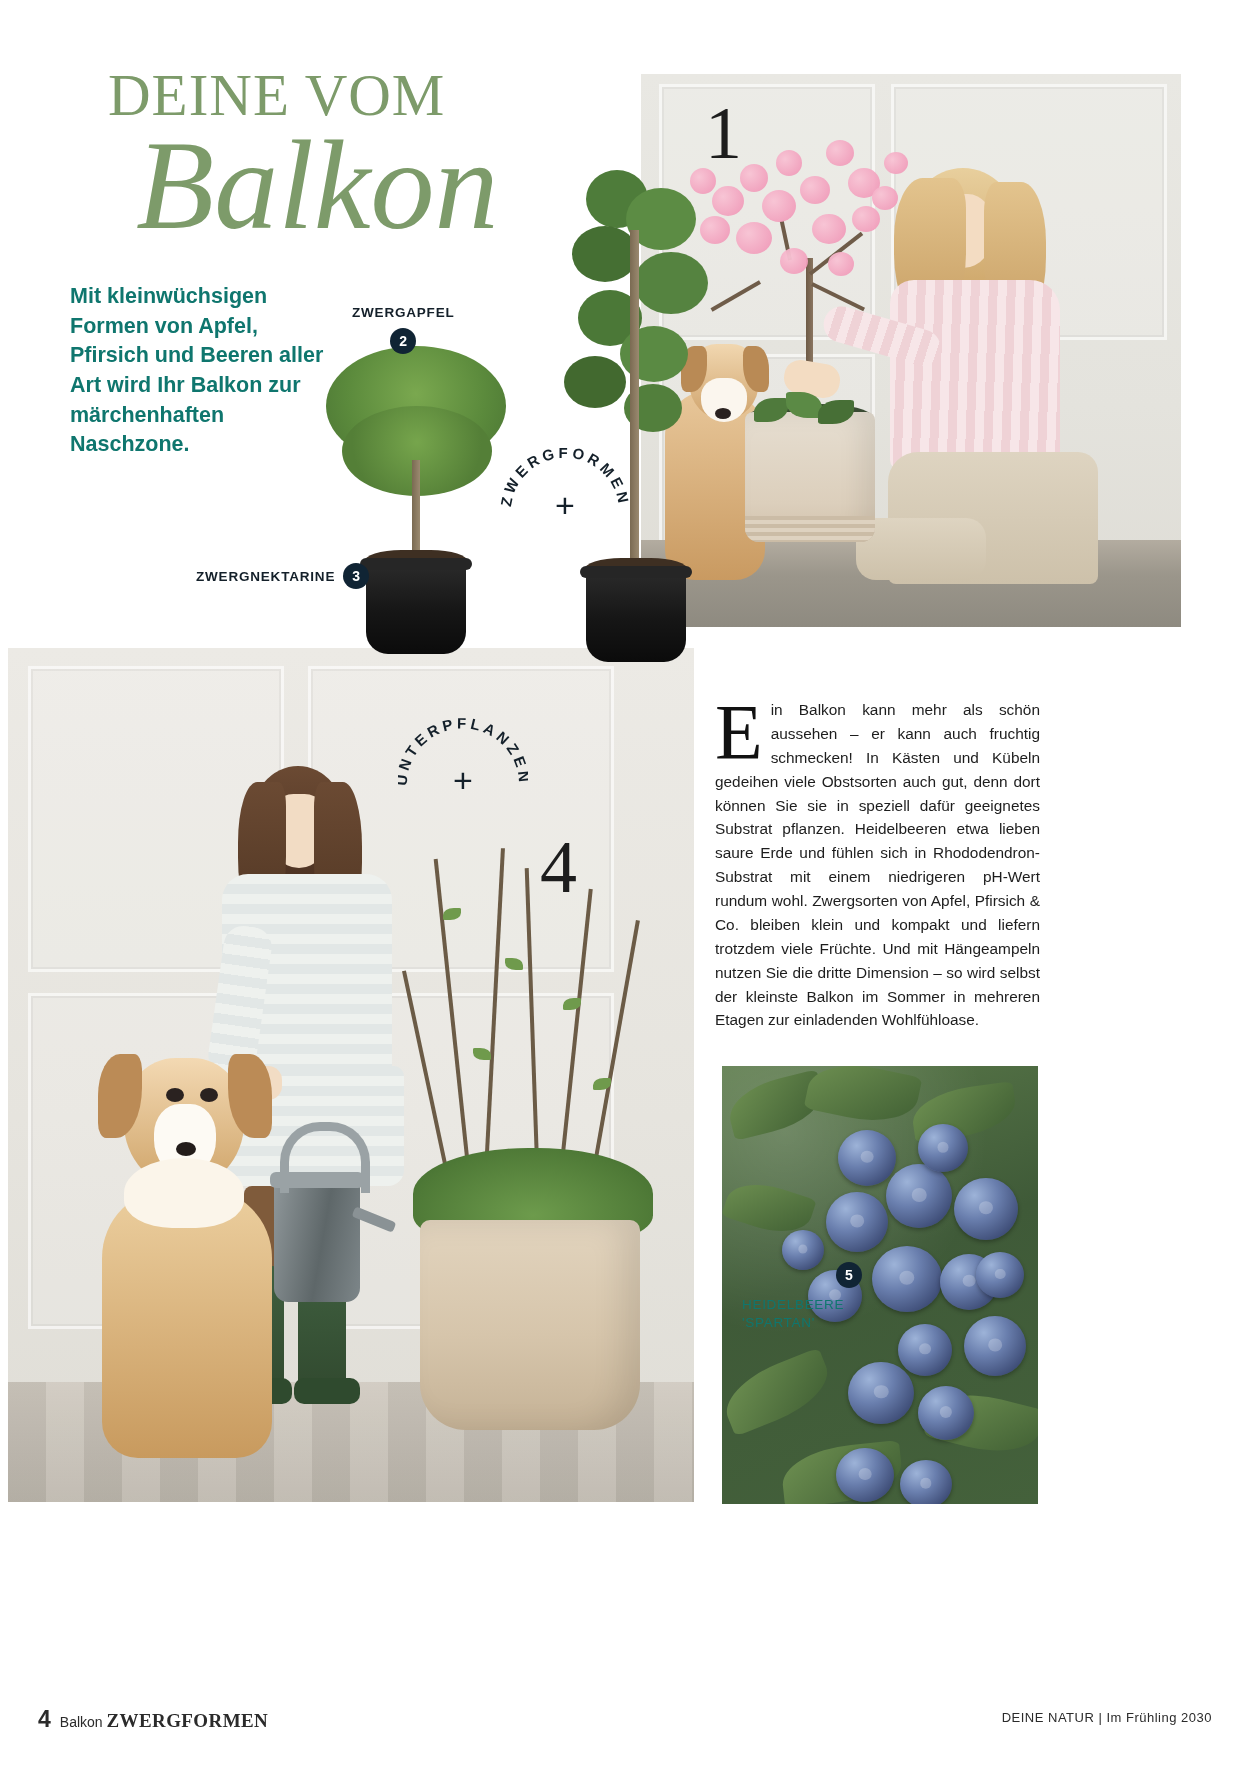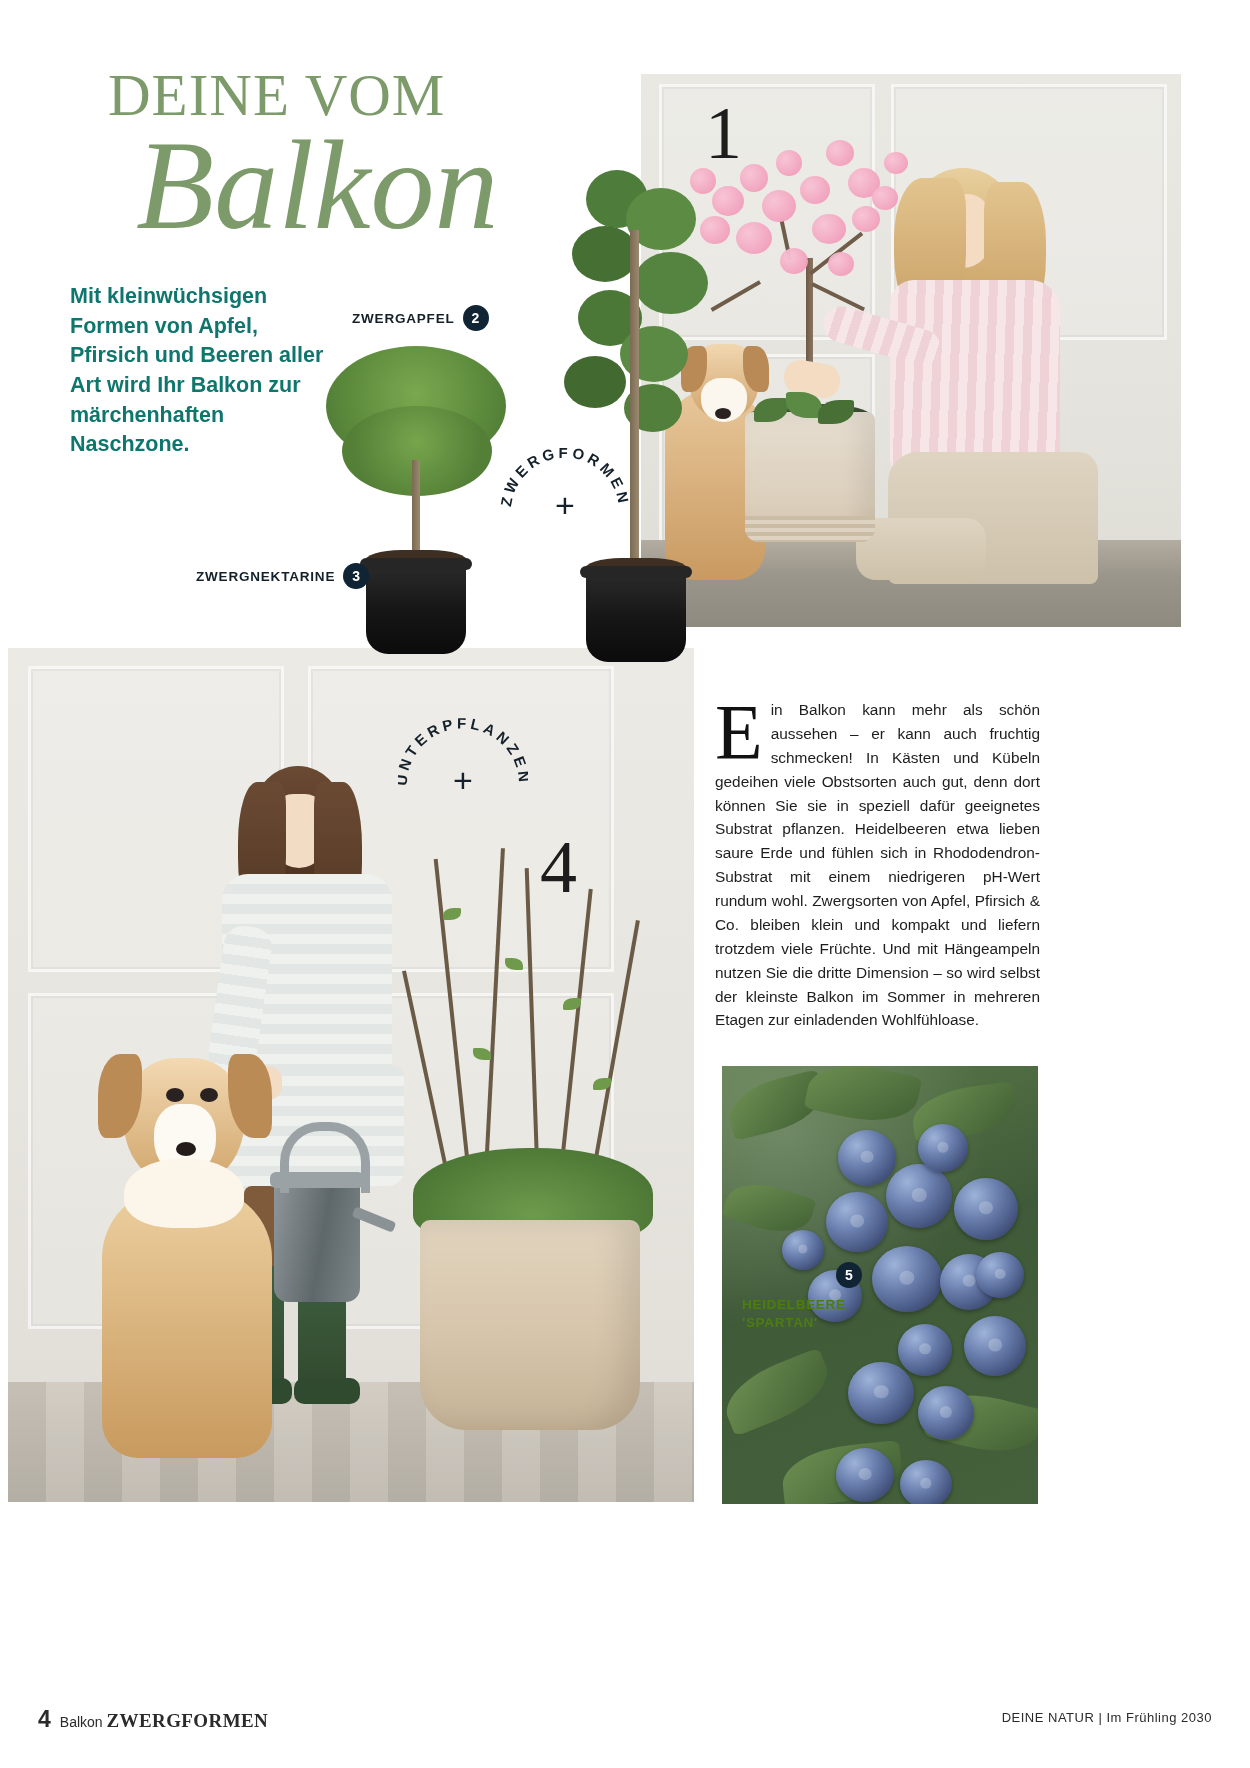--- a/index.html
+++ b/index.html
@@ -209,21 +209,21 @@
     border-radius: 50%;
     background: #102434;
     color: #ffffff;
     font-size: 14px;
     font-weight: bold;
     display: flex;
     align-items: center;
     justify-content: center;
     flex: 0 0 auto;
   }
-  .cal-zwergapfel { left: 352px; top: 305px; }
+  .cal-zwergapfel { left: 352px; top: 305px; flex-direction: column; }
   .cal-nektarine { left: 196px; top: 563px; }
 
   
   .stamp {
     position: absolute;
     width: 130px; height: 130px;
     z-index: 50;
   }
   .stamp .plus {
     position: absolute;
@@ -336,23 +336,23 @@
   }
   .berry-label {
     position: absolute;
     left: 742px; top: 1296px;
     z-index: 55;
     text-align: left;
   }
   .berry-label .badge { position: absolute; left: 94px; top: -34px; }
   .berry-label .txt {
     font-size: 13.5px;
-    font-weight: bold;
+    font-weight: normal;
     letter-spacing: 0.7px;
-    color: #4d7c0f;
+    color: #0f766e;
     line-height: 1.35;
     white-space: nowrap;
   }
 
   
   .footer {
     position: absolute;
     left: 0; right: 0; bottom: 28px;
     height: 34px;
     z-index: 60;

